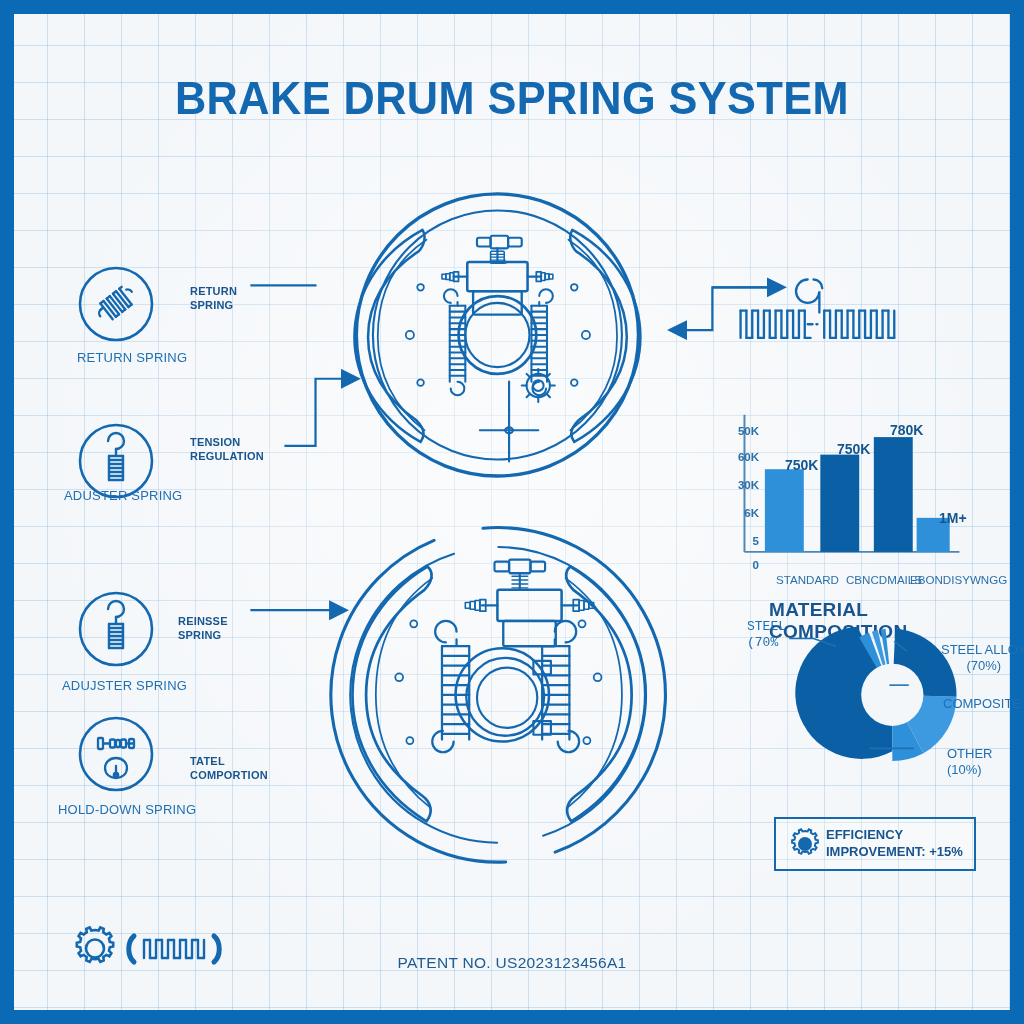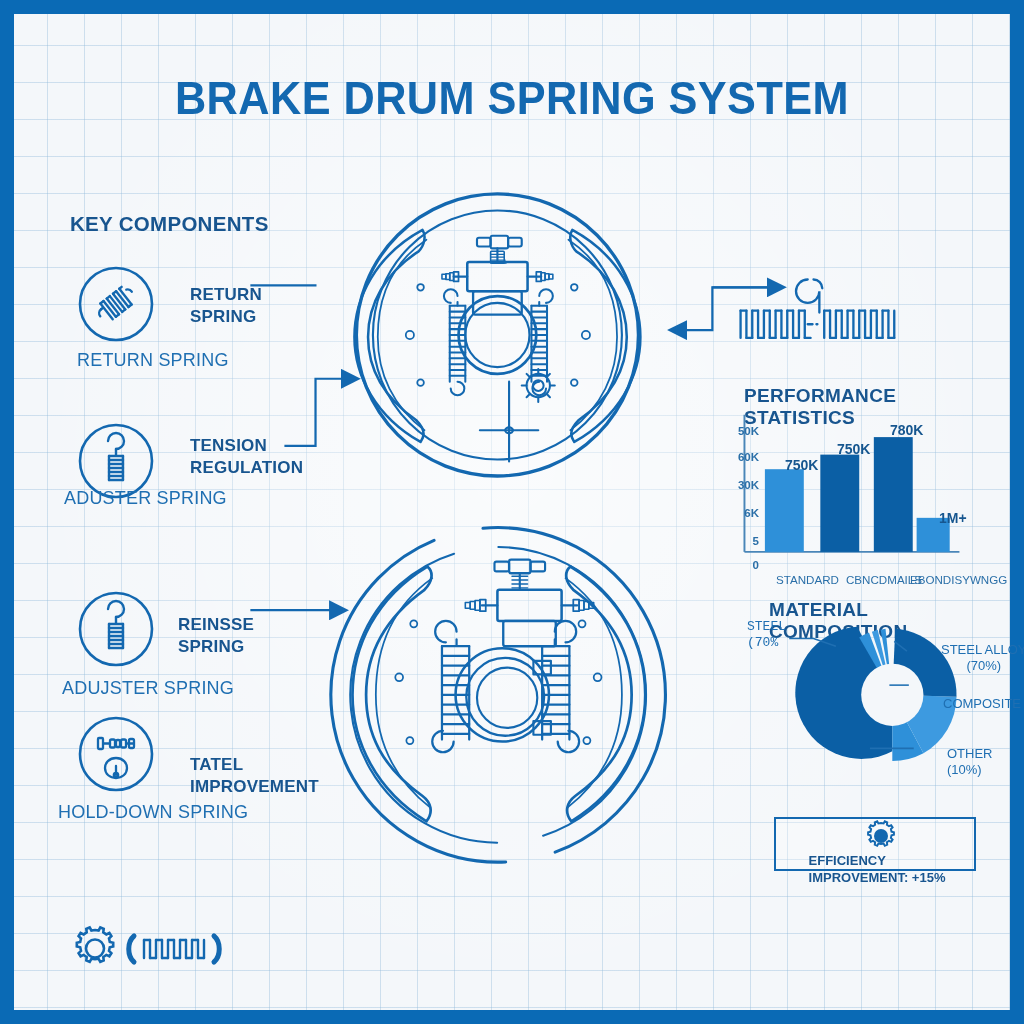--- a/index.html
+++ b/index.html
@@ -36,25 +36,25 @@
     font-size:47px;font-weight:bold;color:#1368b0;
     letter-spacing:.5px;
     transform:scaleX(.92);
     font-family:"Liberation Sans", sans-serif;
   }
   .sec-head{
     position:absolute;font-size:20.5px;font-weight:bold;color:#18558f;
     letter-spacing:.3px;
   }
   .cap{
-    position:absolute;font-size:18px;color:#1f6fb2;letter-spacing:.2px;
+    position:absolute;font-size:13px;color:#1f6fb2;letter-spacing:.2px;
     white-space:nowrap;
   }
   .callout{
-    position:absolute;font-size:17px;font-weight:bold;color:#18558f;
+    position:absolute;font-size:11px;font-weight:bold;color:#18558f;
     line-height:1.28;letter-spacing:.2px;
   }
   .axis-lbl{
     position:absolute;font-size:11.5px;color:#2a6fa8;font-weight:bold;
     text-align:right;white-space:nowrap;
   }
   .bar-lbl{
     position:absolute;font-size:14px;font-weight:bold;color:#16568f;
     white-space:nowrap;
   }
@@ -65,38 +65,37 @@
     position:absolute;font-size:13px;color:#1f6fb2;line-height:1.22;
     white-space:nowrap;
   }
   .footer{
     position:absolute;left:0;right:0;bottom:38px;text-align:center;
     font-size:15.5px;color:#1d5c92;letter-spacing:.3px;
   }
   .badge{
     position:absolute;left:760px;top:803px;width:202px;height:54px;
     border:2.5px solid #1368b0;display:flex;align-items:center;
-    box-sizing:border-box;background:rgba(255,255,255,.25);flex-direction:column;
+    box-sizing:border-box;background:rgba(255,255,255,.25);
   }
   .badge-txt{
     font-size:13px;font-weight:bold;color:#18558f;line-height:1.3;
     margin-left:4px;
   }
   .icon-circ{position:absolute;}
   svg{display:block;overflow:visible;}
 </style>
 </head>
 <body>
 
 <div id="root">
   <div id="grid"></div>
 
   <div class="title">BRAKE DRUM SPRING SYSTEM</div>
 
-  <div class="sec-head" style="left:56px;top:198px;">KEY COMPONENTS</div>
 
   <div class="icon-circ" style="left:62px;top:250px;">
     <svg width="80" height="80" viewBox="0 0 80 80">
       <circle cx="40" cy="40" r="36" fill="none" stroke="#1368b0" stroke-width="2.6"></circle>
       <g stroke="#1368b0" stroke-width="2.4" fill="none" stroke-linecap="round" transform="rotate(-38 40 40)">
         <path d="M20 40 a5,5 0 0 1 5,-5"></path>
         <path d="M25 35 h2"></path>
         <path d="M28 30 v20 M32 30 v20 M36 30 v20 M40 30 v20 M44 30 v20 M48 30 v20 M52 30 v20"></path>
         <path d="M28 30 h4 M32 50 h4 M36 30 h4 M40 50 h4 M44 30 h4 M48 50 h4 M52 30 h3"></path>
         <path d="M57 35 a5,5 0 0 1 3,5"></path>
@@ -157,21 +156,21 @@
   <div class="callout" style="left:176px;top:421px;">
     <div>TENSION</div>
     <div>REGULATION</div>
   </div>
   <div class="callout" style="left:164px;top:600px;">
     <div>REINSSE</div>
     <div>SPRING</div>
   </div>
   <div class="callout" style="left:176px;top:740px;">
     <div>TATEL</div>
-    <div>IMPROVEMENT</div>
+    <div>COMPORTION</div>
   </div>
 
   <svg class="layer" viewBox="0 0 1024 1024">
     <defs>
       <marker id="arw" markerWidth="9" markerHeight="9" refX="7" refY="4.5" orient="auto">
         <path d="M0,0 L9,4.5 L0,9 z" fill="#1368b0"></path>
       </marker>
     </defs>
     <g stroke="#1368b0" stroke-width="2.3" fill="none">
 
@@ -358,21 +357,20 @@
         <path d="M556 635 a11,11 0 1 1 11,11"></path>
         <path d="M556 643 v6"></path>
         <path d="M543 650 h28 M543 660 h28 M543 670 h28 M543 680 h28 M543 690 h28
                  M543 700 h28 M543 710 h28 M543 720 h28 M543 730 h28 M543 740 h28"></path>
         <path d="M543 650 v96 M571 650 v96"></path>
         <path d="M559 748 a11,11 0 1 0 11,-11"></path>
       </g>
     </g>
   </svg>
 
-  <div class="sec-head" style="left:730px;top:371px;font-size:19px;">PERFORMANCE STATISTICS</div>
 
   <svg class="layer" viewBox="0 0 1024 1024">
     <g stroke="#4a86b8" stroke-width="2" fill="none">
       <path d="M751 412 V553"></path>
       <path d="M751 553 H972"></path>
     </g>
     <g>
       <rect x="772" y="468" width="40" height="85" fill="#2e90d9"></rect>
       <rect x="829" y="453" width="40" height="100" fill="#0b5fa5"></rect>
       <rect x="884" y="435" width="40" height="118" fill="#0b5fa5"></rect>
@@ -471,13 +469,14 @@
       </g>
       <g stroke="#1368b0" stroke-width="2.4" fill="none" stroke-linecap="round">
         <path d="M80 16 v18 M86 16 v18 M92 16 v18 M98 16 v18 M104 16 v18 M110 16 v18
                  M116 16 v18 M122 16 v18 M128 16 v18 M134 16 v18 M140 16 v18"></path>
         <path d="M80 16 h6 M86 34 h6 M92 16 h6 M98 34 h6 M104 16 h6 M110 34 h6
                  M116 16 h6 M122 34 h6 M128 16 h6 M134 34 h6"></path>
       </g>
     </svg>
   </div>
 
+  <div class="footer">PATENT NO. US2023123456A1</div>
 </div>
 
 </body></html>

